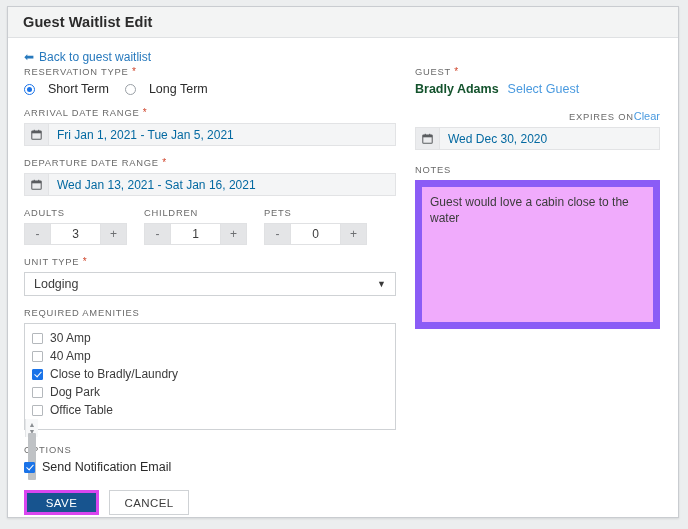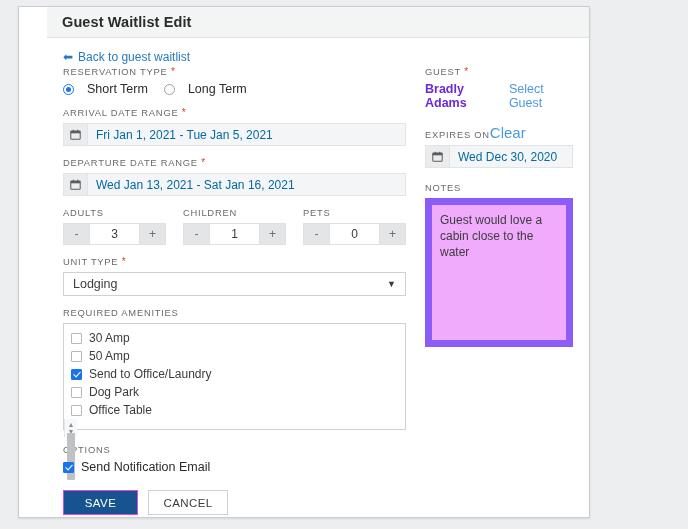--- a/index.html
+++ b/index.html
@@ -10,30 +10,29 @@
     width: 688px;
     height: 529px;
     background: #eceeef;
     font-family: "Liberation Sans", sans-serif;
     font-size: 12px;
     color: #333333;
     overflow: hidden;
   }
   .card {
     position: absolute;
-    left: 18px;
+    left: 7px;
     top: 6px;
-    width: 572px;
+    width: 672px;
     height: 512px;
     background: #ffffff;
     border: 1px solid #c9ccd0;
     box-shadow: 0 1px 2px rgba(0,0,0,0.10);
     box-sizing: border-box;
     overflow: hidden;
-    padding-left: 28px;
   }
   .card-header {
     height: 31px;
     background: #f3f4f4;
     border-bottom: 1px solid #dfe1e3;
     display: flex;
     align-items: center;
     padding-left: 15px;
     box-sizing: border-box;
   }
@@ -161,39 +160,39 @@
     justify-content: space-between; padding: 2px 0; box-sizing: border-box;
     position: relative;
   }
   .sb-arrow { font-size: 7px; color: #8b8f93; line-height: 1; }
   .sb-thumb {
     position: absolute; left: 2px; top: 14px; width: 8px; height: 47px;
     background: #bfc2c5; border-radius: 1px;
   }
 
   .guest-row { display: flex; align-items: baseline; gap: 9px; }
-  .guest-name { font-size: 12.5px; font-weight: bold; color: #6d28d9; }
+  .guest-name { font-size: 12.5px; font-weight: bold; color: #14532d; }
   .link { color: #4a9adf; font-size: 12.5px; text-decoration: none; }
-  .label-row { display: flex; justify-content: flex-start; align-items: baseline; }
-  .clear-link { color: #4a9adf; font-size: 15px; text-decoration: none; }
+  .label-row { display: flex; justify-content: flex-end; align-items: baseline; }
+  .clear-link { color: #4a9adf; font-size: 11px; text-decoration: none; }
 
   .notes-box {
     height: 149px; border: 7px solid #8b5cf6; background: #f0abfc;
     padding: 7px 8px; box-sizing: border-box; font-size: 12px;
     color: #3c3c3c; line-height: 1.35;
   }
 
   .opt-row { display: flex; align-items: center; gap: 7px; font-size: 12.5px; color: #2b2b2b; }
 
   .btn-row { display: flex; gap: 10px; margin-top: 16px; }
   .btn {
     height: 25px; display: flex; align-items: center; justify-content: center;
     font-size: 11.5px; letter-spacing: 0.4px; box-sizing: border-box;
   }
-  .btn-save { width: 75px; background: #17548f; color: #fff; border: 1px solid #d946ef; }
+  .btn-save { width: 75px; background: #17548f; color: #fff; border: 3px solid #d946ef; }
   .btn-cancel { width: 80px; background: #fff; color: #3c3c3c; border: 1px solid #cfd2d5; }
 </style>
 </head>
 <body>
 
 <div class="card">
 
   <div class="card-header">
     <span class="card-title">Guest Waitlist Edit</span>
   </div>
@@ -291,25 +290,25 @@
         <div class="field">
           <span class="flabel">REQUIRED AMENITIES</span>
           <div class="amen-box">
             <div class="amen-list">
               <label class="amen-item">
                 <span class="cb"></span>
                 <span>30 Amp</span>
               </label>
               <label class="amen-item">
                 <span class="cb"></span>
-                <span>50 Amp</span>
+                <span>40 Amp</span>
               </label>
               <label class="amen-item">
                 <span class="cb checked"></span>
-                <span>Send to Office/Laundry</span>
+                <span>Close to Bradly/Laundry</span>
               </label>
               <label class="amen-item">
                 <span class="cb"></span>
                 <span>Dog Park</span>
               </label>
               <label class="amen-item">
                 <span class="cb"></span>
                 <span>Office Table</span>
               </label>
             </div>

